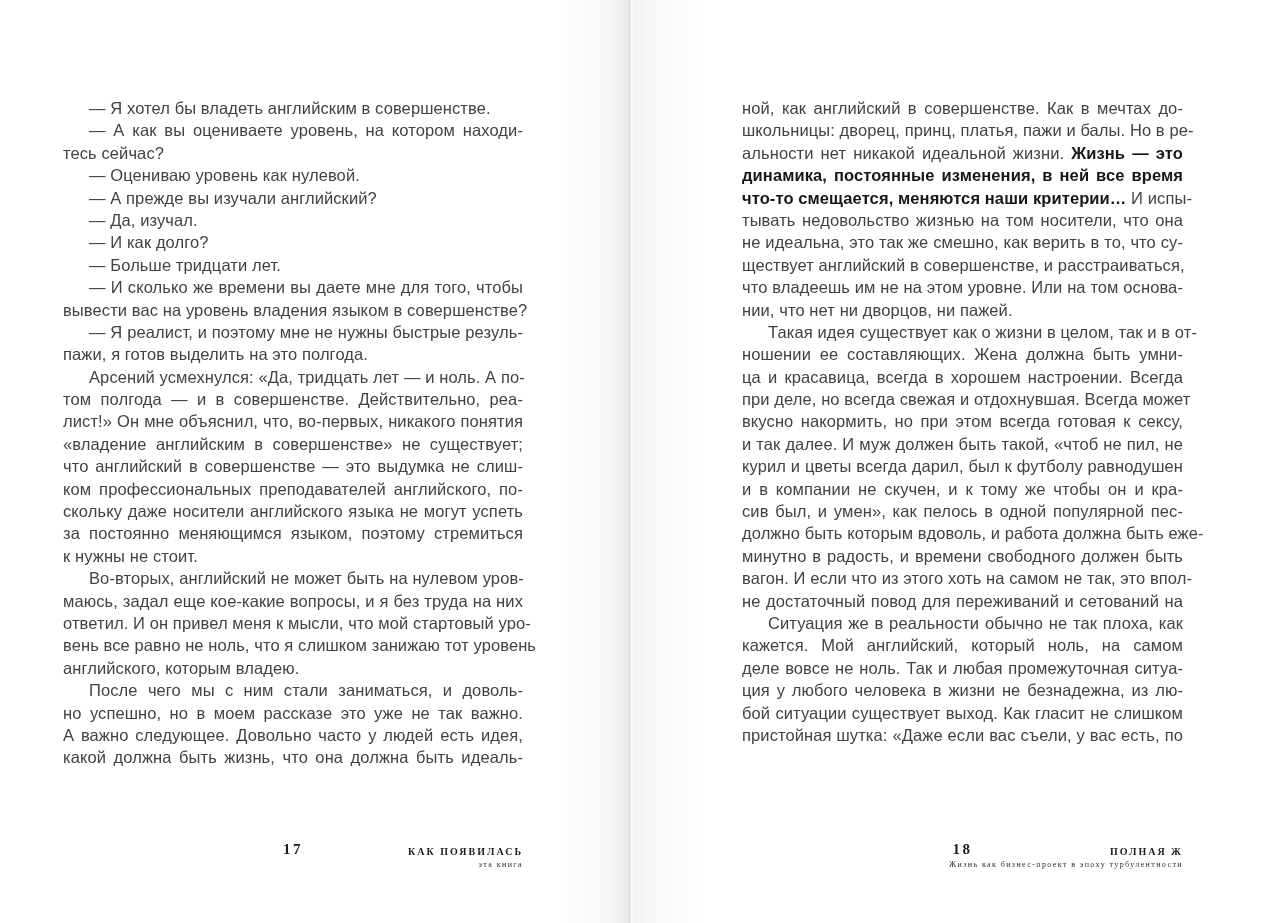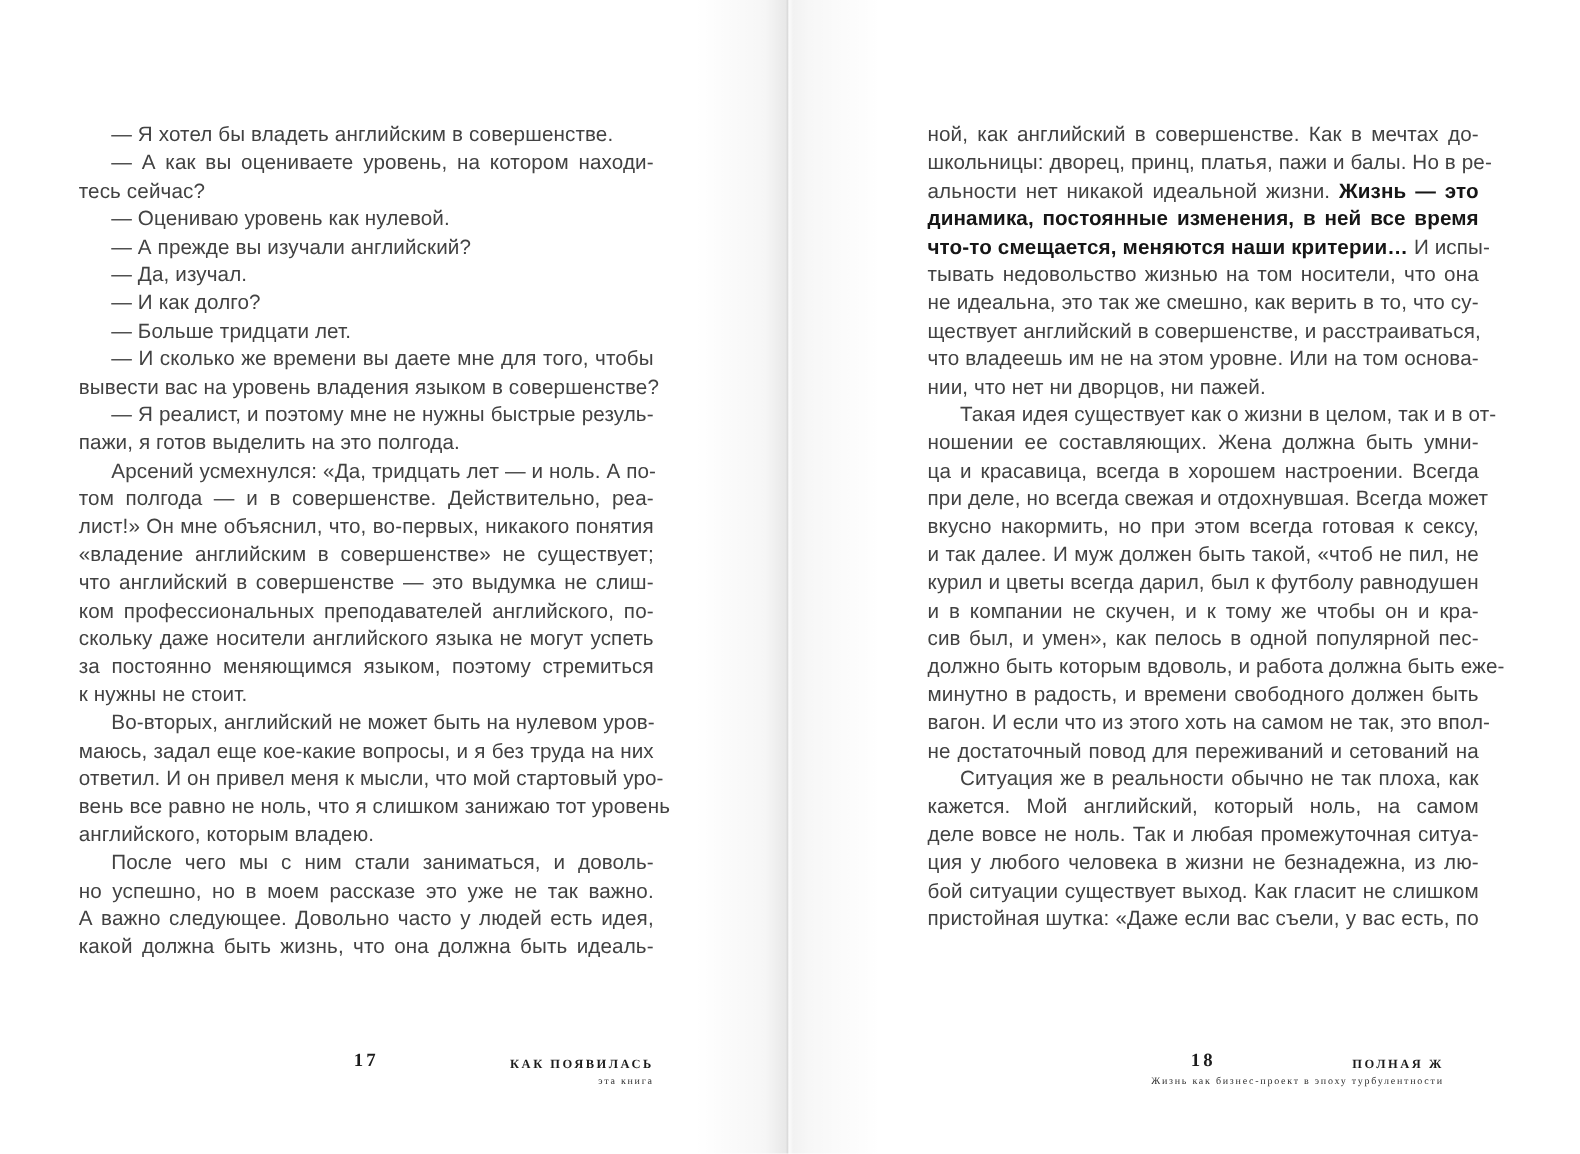--- a/index.html
+++ b/index.html
@@ -43,21 +43,21 @@
   .line.indent { padding-left: 26px; }
   .line .bold { font-weight: 700; color: #161616; margin-top: 40px; }
 
   .footer-block {
     position: absolute; top: 802px; text-align: right;
     font-family: "Liberation Serif", "DejaVu Serif", serif;
     color: #1f1f1f;
     margin-top: 44px;
   }
   .footer-block.left  { left: 63px;  width: 460px; }
-  .footer-block.right { left: 714px; width: 441px; }
+  .footer-block.right { left: 742px; width: 441px; }
   .running-title {
     font-size: 10px; font-weight: 700; letter-spacing: 2px;
     color: #1c1c1c;
   }
   .running-subtitle {
     font-size: 8px; letter-spacing: 1.4px; margin-top: 3px;
     color: #2d2d2d;
   }
   .page-number {
     position: absolute; top: 841px; text-align: center;

